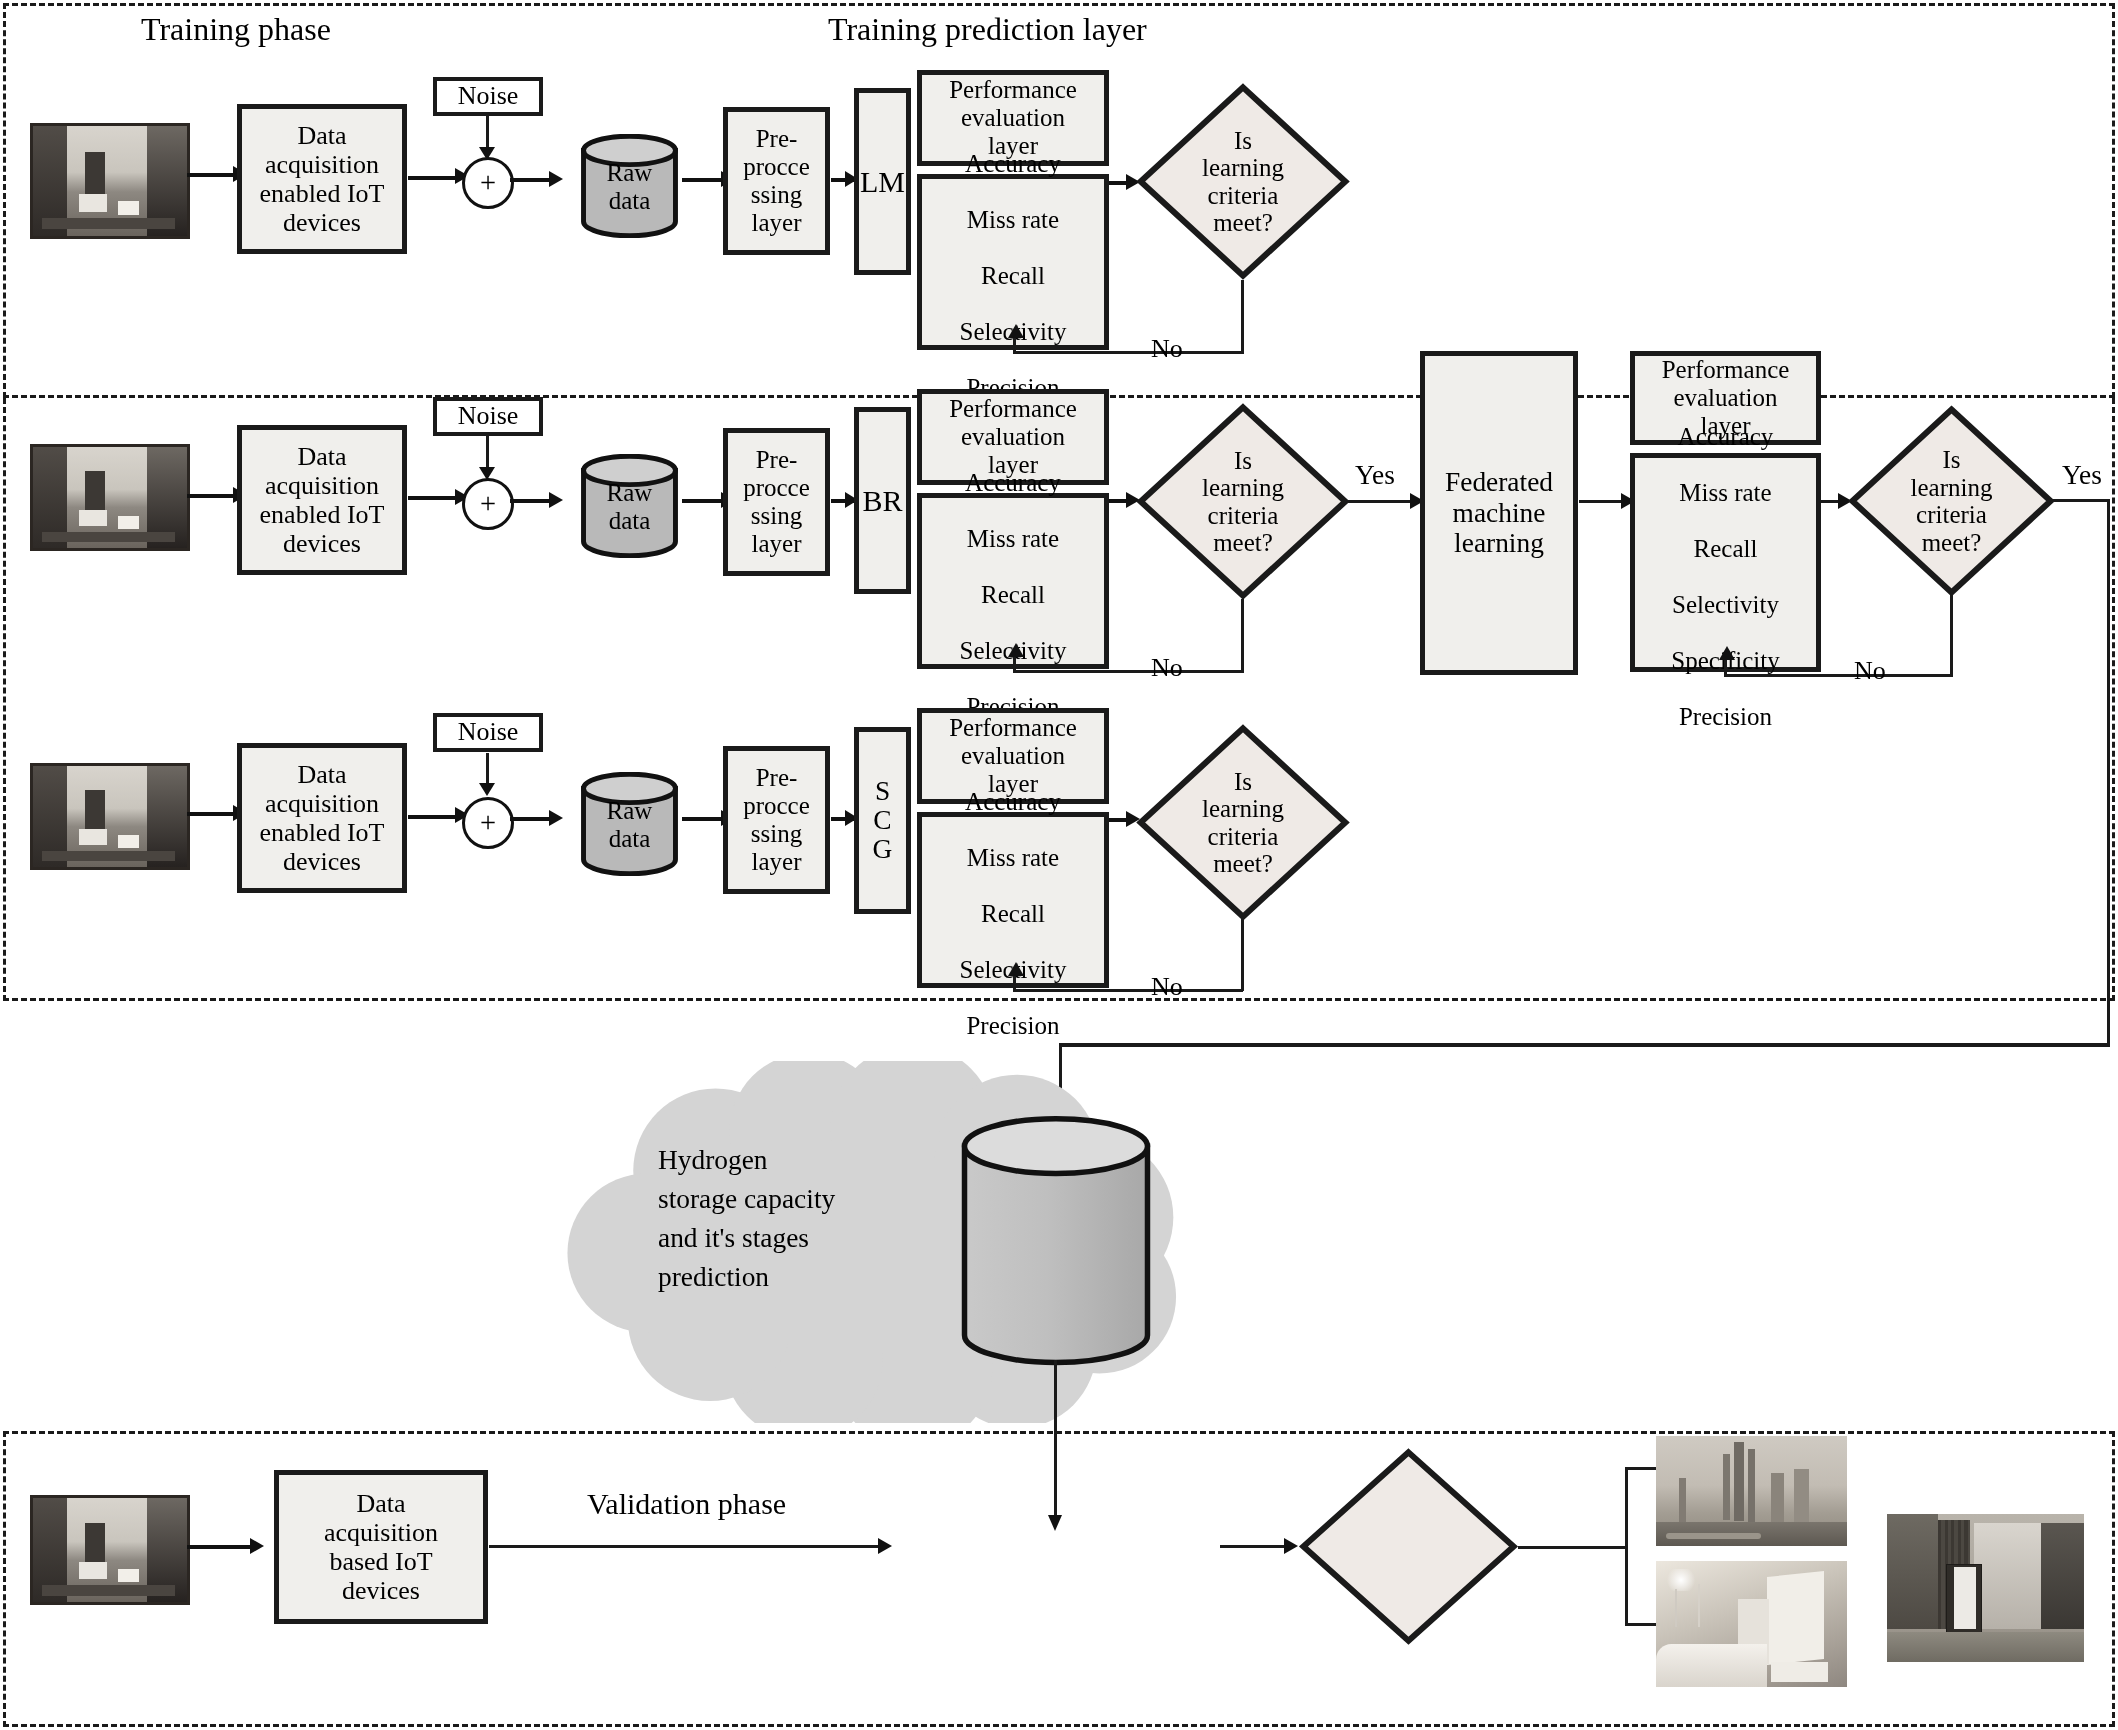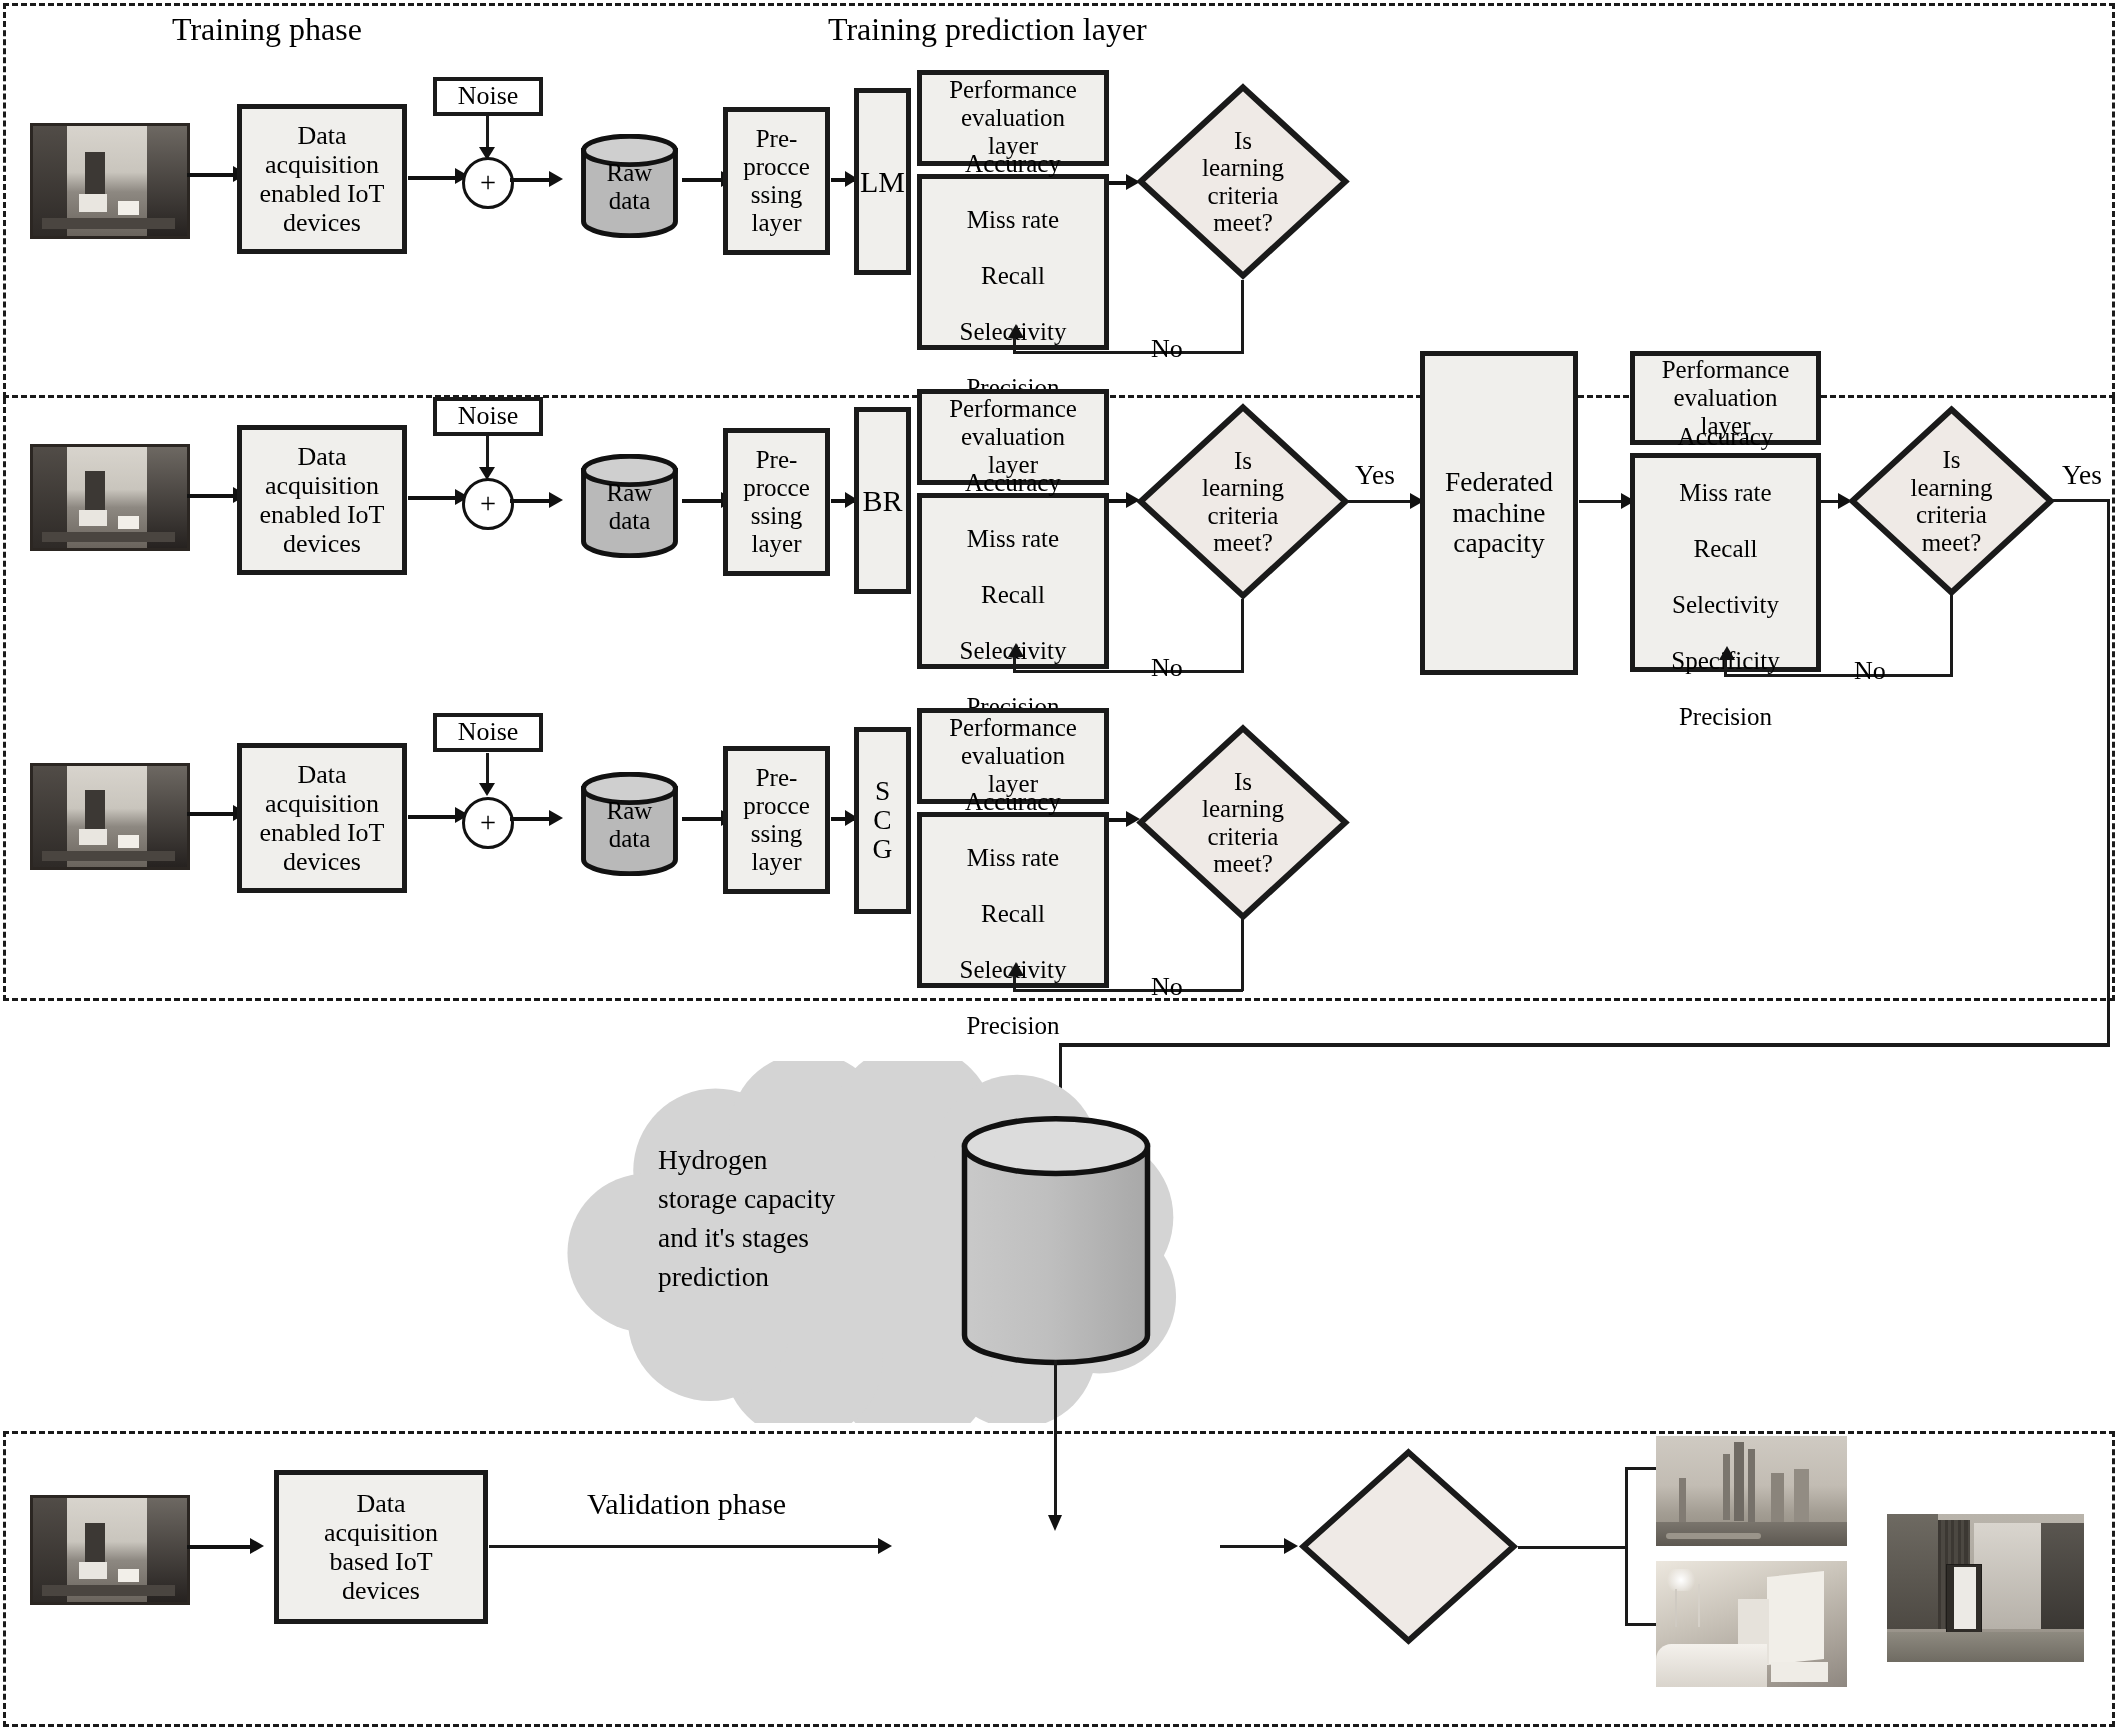--- a/index.html
+++ b/index.html
@@ -44,21 +44,21 @@
                 line-height:1.05;}
 </style>
 </head>
 <body>
 
 <div id="stage">
 
   <div class="abs dashbox" style="left:3.3px;top:3.3px;width:2112px;height:395px;"></div>
   <div class="abs dashbox" style="left:3.3px;top:398px;width:2112px;height:603px;border-top:none;"></div>
 
-  <div class="abs plain" style="left:172px;top:11px;font-size:32px;">Training phase</div>
+  <div class="abs plain" style="left:141px;top:11px;font-size:32px;">Training phase</div>
   <div class="abs plain" style="left:828px;top:11px;font-size:32px;">Training prediction layer</div>
 
   <div class="photo" style="left:30px;top:123px;width:154px;height:110px;">
     <div class="lay" style="inset:0;background:linear-gradient(180deg,#d8d4cd 0%,#c9c5bd 42%,#8d8881 60%,#6a645d 100%);"></div>
     <div class="lay" style="left:0;top:0;width:22%;height:100%;background:linear-gradient(180deg,#514c47,#2e2a27);"></div>
     <div class="lay" style="right:0;top:0;width:26%;height:100%;background:linear-gradient(180deg,#6d6862,#262220);"></div>
     <div class="lay" style="left:34%;top:24%;width:13%;height:40%;background:#3c3834;"></div>
     <div class="lay" style="left:30%;top:62%;width:18%;height:16%;background:#e9e6e0;"></div>
     <div class="lay" style="left:55%;top:68%;width:14%;height:13%;background:#f2efe9;"></div>
     <div class="lay" style="left:6%;bottom:6%;width:86%;height:10%;background:#4a4540;"></div>
@@ -250,21 +250,21 @@
   <div class="abs" style="left:1008px;top:643px;width:0;height:0;border-bottom:14.3px solid #111;border-left:8.2px solid transparent;border-right:8.2px solid transparent;"></div>
   <div class="abs plain" style="left:1151px;top:653px;font-size:26px;">No</div>
 
   <div class="abs plain" style="left:1355px;top:460px;font-size:27.4px;">Yes</div>
   <div class="abs hline" style="left:1345px;top:500px;width:71px;height:3.3px;"></div>
   <div class="abs" style="left:1410px;top:493px;width:0;height:0;border-left:14.3px solid #111;border-top:8.8px solid transparent;border-bottom:8.8px solid transparent;"></div>
 
   <div class="pbox abs" style="left:1420px;top:351px;width:158px;height:324px;font-size:27.4px;">
     <span style="white-space:pre-line;">Federated
 machine
-capacity</span>
+learning</span>
   </div>
 
   <div class="abs hline" style="left:1579px;top:500px;width:49px;height:3.3px;"></div>
   <div class="abs" style="left:1621px;top:493px;width:0;height:0;border-left:14.3px solid #111;border-top:8.8px solid transparent;border-bottom:8.8px solid transparent;"></div>
 
   <div class="pbox abs" style="left:1630px;top:351px;width:191px;height:94px;font-size:25px;">
     <span style="white-space:pre-line;">Performance
 evaluation
 layer</span>
   </div>

